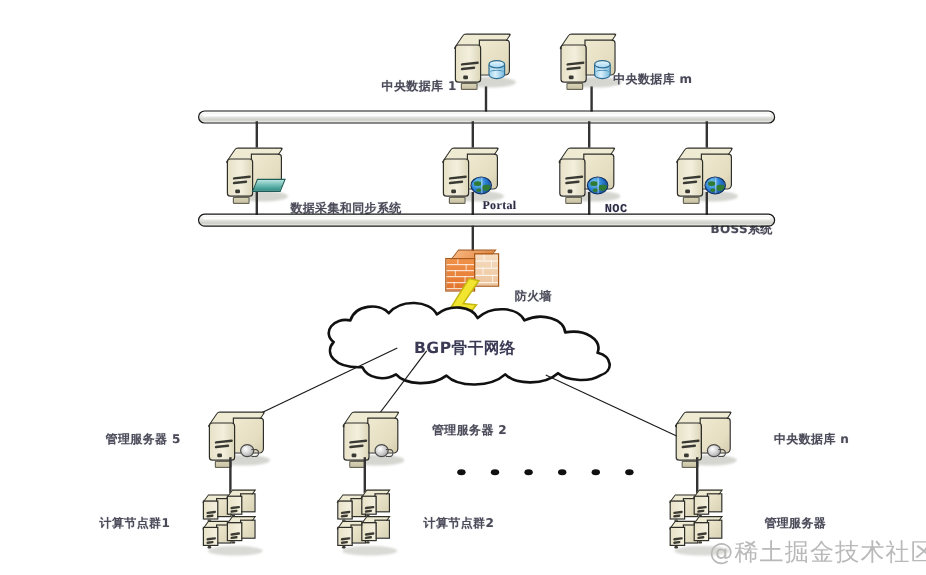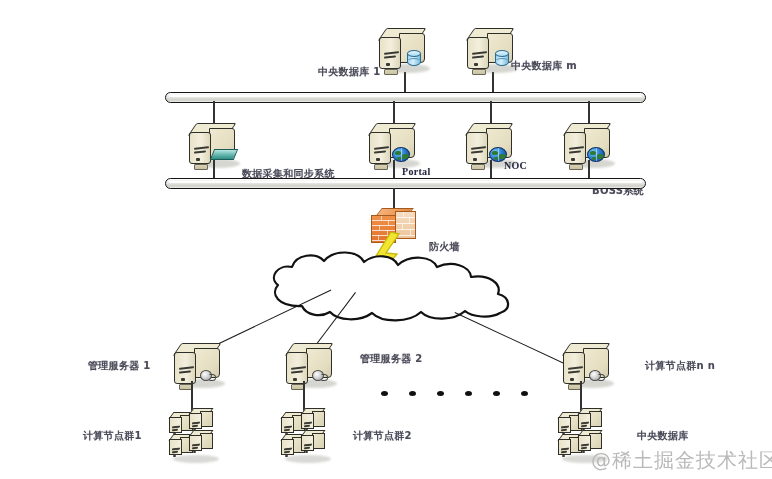--- a/index.html
+++ b/index.html
@@ -470,21 +470,21 @@
         <div class="land l1"></div>
           <div class="land l2"></div>
           <div class="land l3"></div>
         <div class="mer"></div>
       </div>
     </div>
   </div>
 
   <div class="label cn" style="left:242px; top:167px;">数据采集和同步系统</div>
   <div class="label en" style="left:402px; top:166px;">Portal</div>
-  <div class="label en" style="left:504px; top:160px;">NOC</div>
+  <div class="label en" style="left:504px; top:170px;font-family:Liberation Mono, monospace;">NOC</div>
   <div class="label cn" style="left:592px; top:184px;">BOSS系统</div>
 
   <div class="vline" style="left:213px; top:160px; height:22px;"></div>
   <div class="vline" style="left:393px; top:160px; height:22px;"></div>
   <div class="vline" style="left:490px; top:160px; height:22px;"></div>
   <div class="vline" style="left:588px; top:160px; height:22px;"></div>
 
   <div class="bus" style="left:165px; top:178px; width:481px;"></div>
 
   <div class="vline" style="left:393px; top:188px; height:22px;"></div>
@@ -531,20 +531,21 @@
              C148,4 170,6 175,17
              C190,10 208,16 209,27
              C226,24 240,33 236,44
              C248,47 250,59 238,63
              C228,69 210,67 203,61
              C192,71 168,71 159,62
              C147,73 120,73 110,63
              C98,72 76,71 68,62
              C58,68 44,65 40,56 Z" fill="#ffffff" stroke="#111111" stroke-width="2.2" stroke-linejoin="round"></path>
   </svg>
+  <div class="cloud-label" style="left:345px; top:281px;">BGP骨干网络</div>
 
   <div class="dline" style="left:200px; top:352px; width:145px; transform: rotate(-25.5deg); transform-origin: 0 0;"></div>
   <div class="dline" style="left:310px; top:352px; width:75px; transform: rotate(-53deg); transform-origin: 0 0;"></div>
   <div class="dline" style="left:455px; top:312px; width:145px; transform: rotate(25deg); transform-origin: 0 0;"></div>
 
   <div class="server" style="left:173px; top:343px;">
     <div class="srv-shadow"></div>
     <div class="srv-top"></div>
     <div class="srv-side"></div>
     <div class="srv-front">
@@ -584,23 +585,23 @@
       <div class="srv-slot s2"></div>
       <div class="srv-slot s3"></div>
       <div class="srv-vent"></div>
     </div>
     <div class="badge badge-gear">
       <div class="disc"></div>
         <div class="hook"></div>
     </div>
   </div>
 
-  <div class="label cn" style="left:88px; top:359px;">管理服务器 1</div>
+  <div class="label cn" style="left:88px; top:359px;">管理服务器 5</div>
   <div class="label cn" style="left:360px; top:352px;">管理服务器 2</div>
-  <div class="label cn" style="left:645px; top:359px;">计算节点群n n</div>
+  <div class="label cn" style="left:645px; top:359px;">中央数据库 n</div>
 
   <div class="vline" style="left:191px; top:381px; height:30px;"></div>
   <div class="vline" style="left:303px; top:381px; height:30px;"></div>
   <div class="vline" style="left:580px; top:381px; height:30px;"></div>
 
   <div class="dots" style="left:381px; top:391px;">
     <i></i>
     <i></i>
     <i></i>
     <i></i>
@@ -723,17 +724,17 @@
       <div class="n-front">
           <div class="n-m m1"></div>
           <div class="n-m m2"></div>
           <div class="n-m m3"></div>
         </div>
     </div>
   </div>
 
   <div class="label cn" style="left:83px; top:429px;">计算节点群1</div>
   <div class="label cn" style="left:353px; top:429px;">计算节点群2</div>
-  <div class="label cn" style="left:637px; top:429px;">中央数据库</div>
+  <div class="label cn" style="left:637px; top:429px;">管理服务器</div>
 
   <div class="watermark" style="left:591px; top:447px;">@稀土掘金技术社区</div>
 
 </div>
 
 </body></html>

